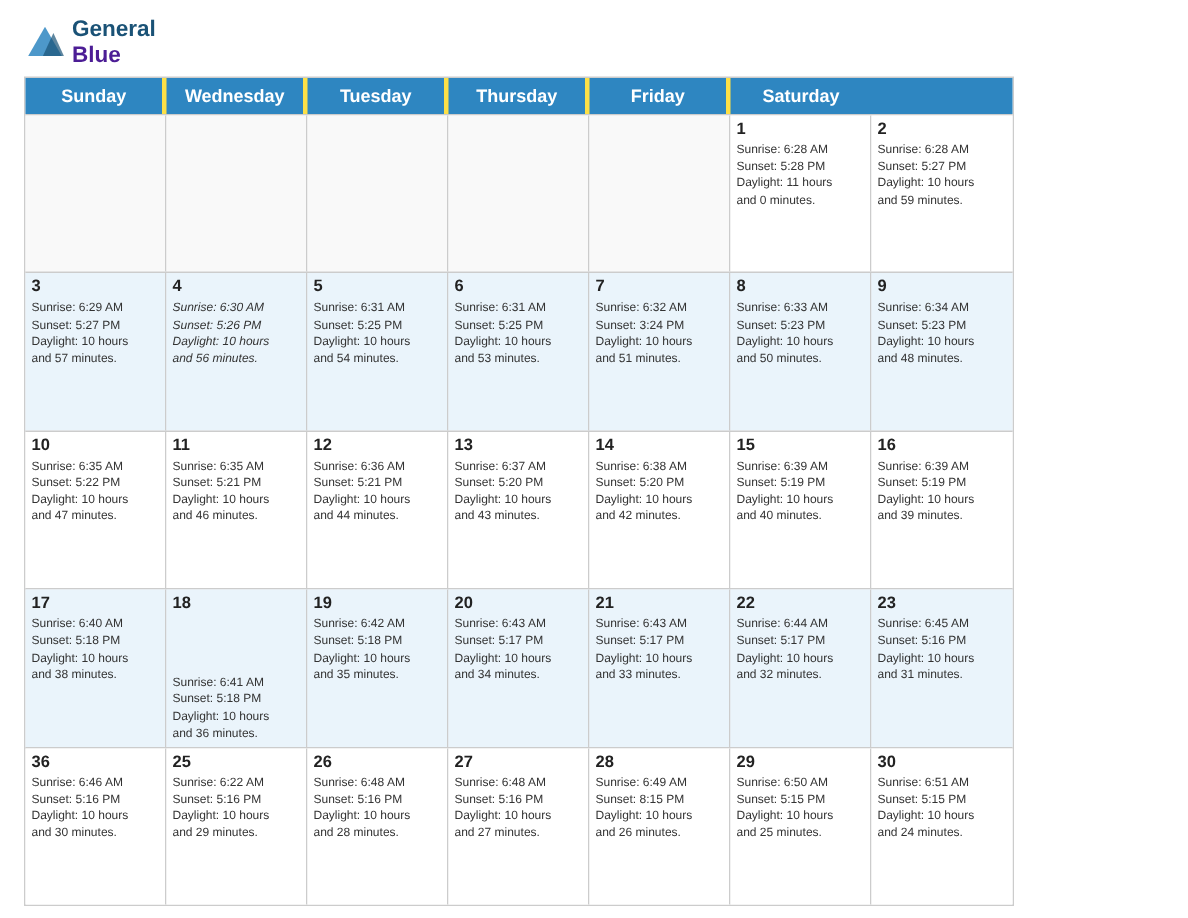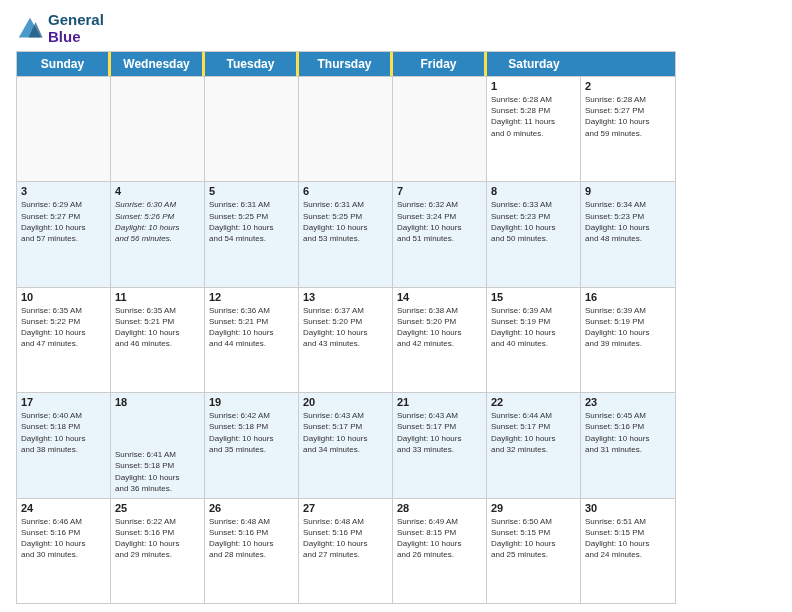--- a/index.html
+++ b/index.html
@@ -310,21 +310,21 @@
           <div class="cal-cell alt-row">
             <span class="day-num">23</span>
             <div class="day-info" style="white-space: pre-line;">Sunrise: 6:45 AM
 Sunset: 5:16 PM
 Daylight: 10 hours
 and 31 minutes.</div>
           </div>
         </div>
         <div class="cal-row">
           <div class="cal-cell">
-            <span class="day-num">24</span>
+            <span class="day-num">36</span>
             <div class="day-info" style="white-space: pre-line;">Sunrise: 6:46 AM
 Sunset: 5:16 PM
 Daylight: 10 hours
 and 30 minutes.</div>
           </div>
           <div class="cal-cell">
             <span class="day-num">25</span>
             <div class="day-info" style="white-space: pre-line;">Sunrise: 6:22 AM
 Sunset: 5:16 PM
 Daylight: 10 hours

